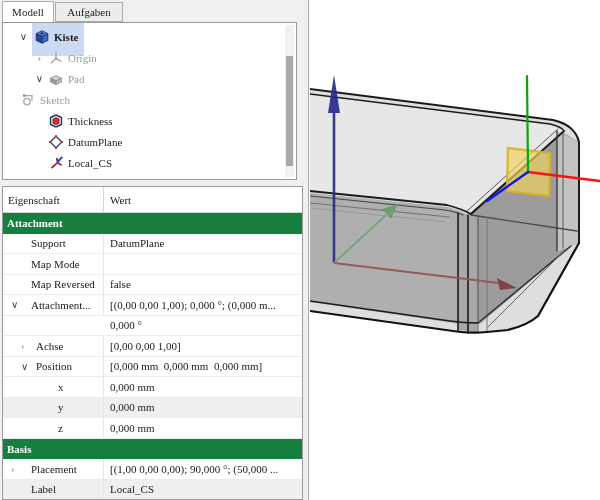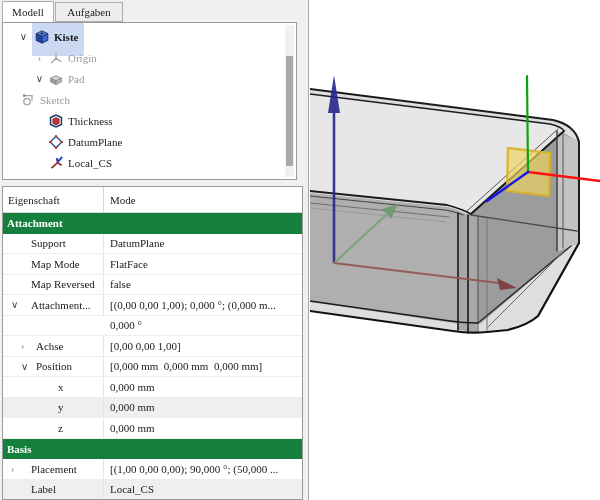--- a/index.html
+++ b/index.html
@@ -141,33 +141,32 @@
       </div>
       <div class="tree-scrollbar">
         <div class="tree-thumb"></div>
       </div>
     </div>
 
     <div class="prop-panel">
 
       <div class="p-header">
         <div class="p-hname">Eigenschaft</div>
-        <div class="p-hvalue">Mode</div>
+        <div class="p-hvalue">Wert</div>
       </div>
 
       <div class="p-section">Attachment</div>
 
       <div class="p-row">
         <div class="p-label ind1">Support</div>
         <div class="p-value">DatumPlane</div>
       </div>
 
       <div class="p-row">
         <div class="p-label ind1">Map Mode</div>
-        <div class="p-value">FlatFace</div>
       </div>
 
       <div class="p-row">
         <div class="p-label ind1">Map Reversed</div>
         <div class="p-value">false</div>
       </div>
 
       <div class="p-row">
         <span class="p-chev" style="left:8px">∨</span>
         <div class="p-label ind1">Attachment...</div>

